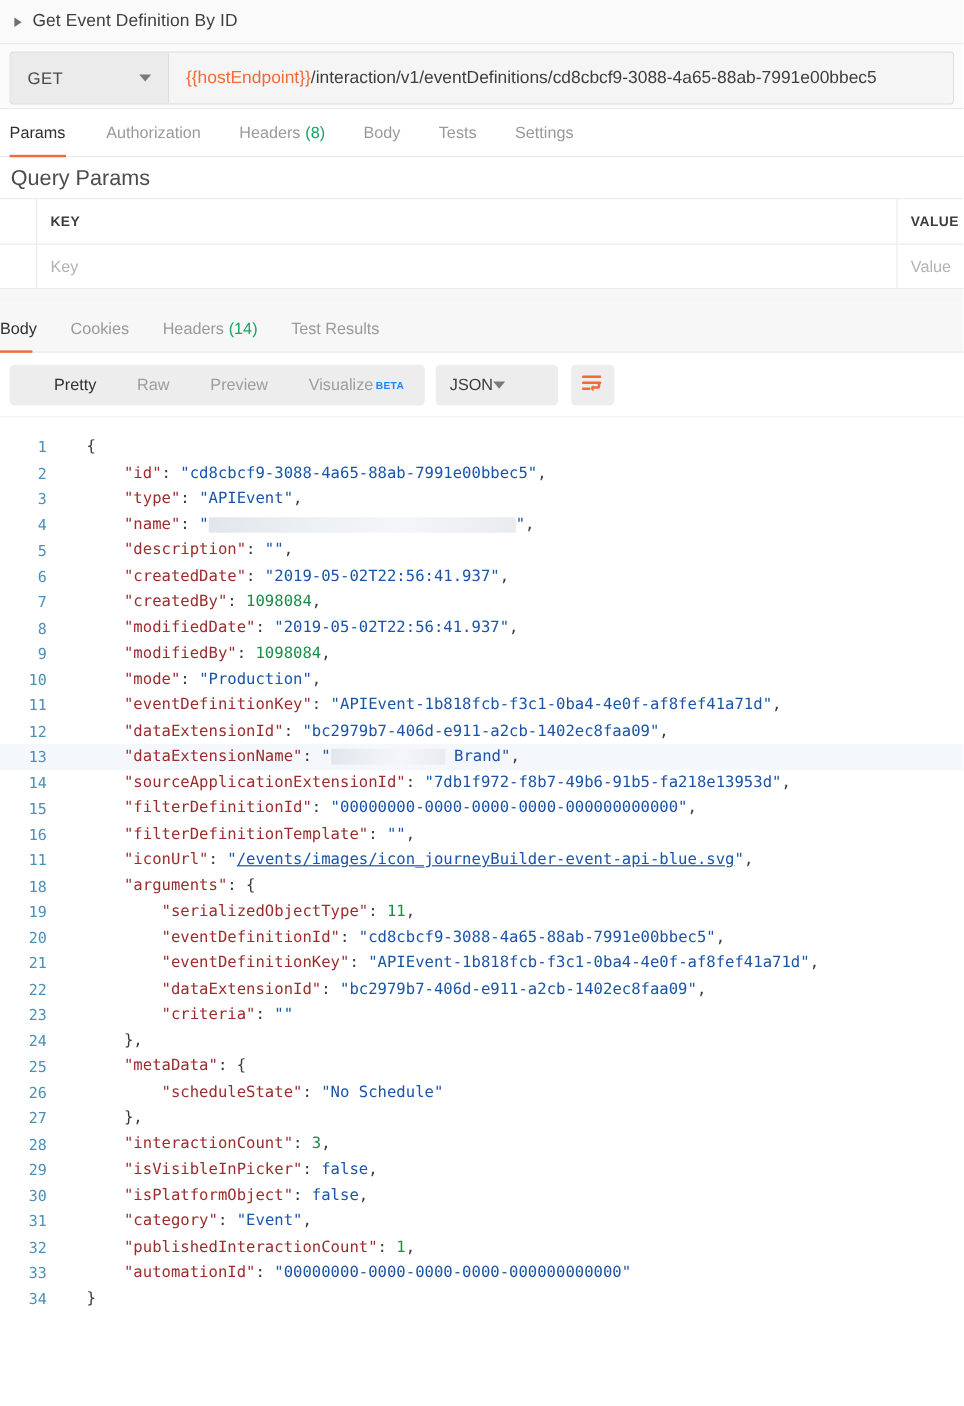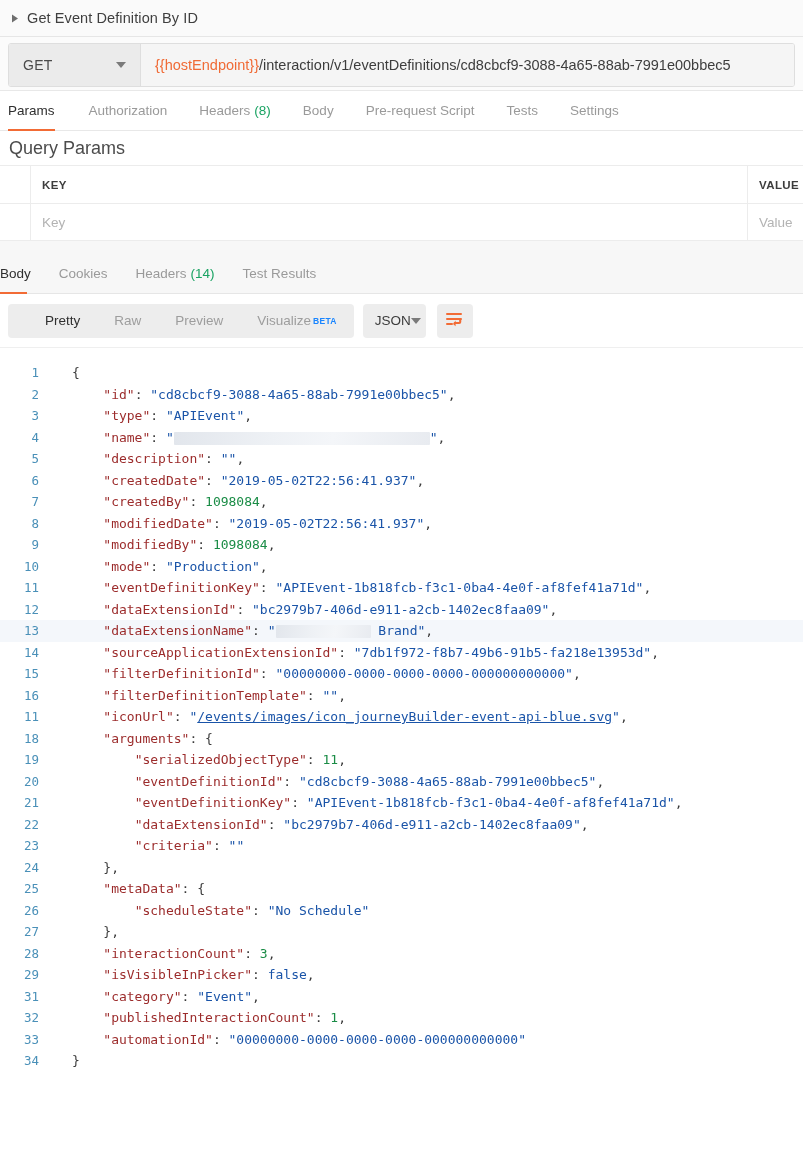--- a/index.html
+++ b/index.html
@@ -208,21 +208,21 @@
     font-weight: bold;
     color: #1985ff;
     vertical-align: super;
     margin-left: 2px;
     letter-spacing: .3px;
   }
   .json-select {
     display: flex;
     align-items: center;
     height: 34px;
-    width: 63px;
+    width: 102px;
     background: #ededed;
     border-radius: 4px;
     margin-left: 9px;
     padding: 0 12px;
     cursor: pointer;
   }
   .json-select .lbl { font-size: 13.5px; color: #3c3c3c; }
   .wrap-btn {
     width: 36px;
     height: 34px;
@@ -317,23 +317,20 @@
     </div>
     <div class="tab">
       <span>Authorization</span>
     </div>
     <div class="tab">
       <span>Headers</span>
       <span class="count">(8)</span>
     </div>
     <div class="tab">
       <span>Body</span>
-    </div>
-    <div class="tab">
-      <span>Pre-request Script</span>
     </div>
     <div class="tab">
       <span>Tests</span>
     </div>
     <div class="tab">
       <span>Settings</span>
     </div>
   </div>
 
 <div class="qp-title">Query Params</div>
@@ -431,17 +428,18 @@
     <div class="code-line"><span class="gutter-num">20</span><span class="fold-col bar"></span><span class="code-text">        <span class="k">"eventDefinitionId"</span><span class="p">: </span><span class="s">"cd8cbcf9-3088-4a65-88ab-7991e00bbec5"</span><span class="p">,</span></span></div>
     <div class="code-line"><span class="gutter-num">21</span><span class="fold-col bar"></span><span class="code-text">        <span class="k">"eventDefinitionKey"</span><span class="p">: </span><span class="s">"APIEvent-1b818fcb-f3c1-0ba4-4e0f-af8fef41a71d"</span><span class="p">,</span></span></div>
     <div class="code-line"><span class="gutter-num">22</span><span class="fold-col bar"></span><span class="code-text">        <span class="k">"dataExtensionId"</span><span class="p">: </span><span class="s">"bc2979b7-406d-e911-a2cb-1402ec8faa09"</span><span class="p">,</span></span></div>
     <div class="code-line"><span class="gutter-num">23</span><span class="fold-col bar"></span><span class="code-text">        <span class="k">"criteria"</span><span class="p">: </span><span class="s">""</span></span></div>
     <div class="code-line"><span class="gutter-num">24</span><span class="fold-col bar"></span><span class="code-text">    <span class="p">},</span></span></div>
     <div class="code-line"><span class="gutter-num">25</span><span class="fold-col bar"></span><span class="code-text">    <span class="k">"metaData"</span><span class="p">: {</span></span></div>
     <div class="code-line"><span class="gutter-num">26</span><span class="fold-col bar"></span><span class="code-text">        <span class="k">"scheduleState"</span><span class="p">: </span><span class="s">"No Schedule"</span></span></div>
     <div class="code-line"><span class="gutter-num">27</span><span class="fold-col bar"></span><span class="code-text">    <span class="p">},</span></span></div>
     <div class="code-line"><span class="gutter-num">28</span><span class="fold-col bar"></span><span class="code-text">    <span class="k">"interactionCount"</span><span class="p">: </span><span class="n">3</span><span class="p">,</span></span></div>
     <div class="code-line"><span class="gutter-num">29</span><span class="fold-col bar"></span><span class="code-text">    <span class="k">"isVisibleInPicker"</span><span class="p">: </span><span class="b">false</span><span class="p">,</span></span></div>
+    <div class="code-line"><span class="gutter-num">30</span><span class="fold-col bar"></span><span class="code-text">    <span class="k">"isPlatformObject"</span><span class="p">: </span><span class="b">false</span><span class="p">,</span></span></div>
     <div class="code-line"><span class="gutter-num">31</span><span class="fold-col bar"></span><span class="code-text">    <span class="k">"category"</span><span class="p">: </span><span class="s">"Event"</span><span class="p">,</span></span></div>
     <div class="code-line"><span class="gutter-num">32</span><span class="fold-col bar"></span><span class="code-text">    <span class="k">"publishedInteractionCount"</span><span class="p">: </span><span class="n">1</span><span class="p">,</span></span></div>
     <div class="code-line"><span class="gutter-num">33</span><span class="fold-col bar"></span><span class="code-text">    <span class="k">"automationId"</span><span class="p">: </span><span class="s">"00000000-0000-0000-0000-000000000000"</span></span></div>
     <div class="code-line"><span class="gutter-num">34</span><span class="fold-col"></span><span class="code-text"><span class="p">}</span></span></div>
   </div>
 
 </body></html>

